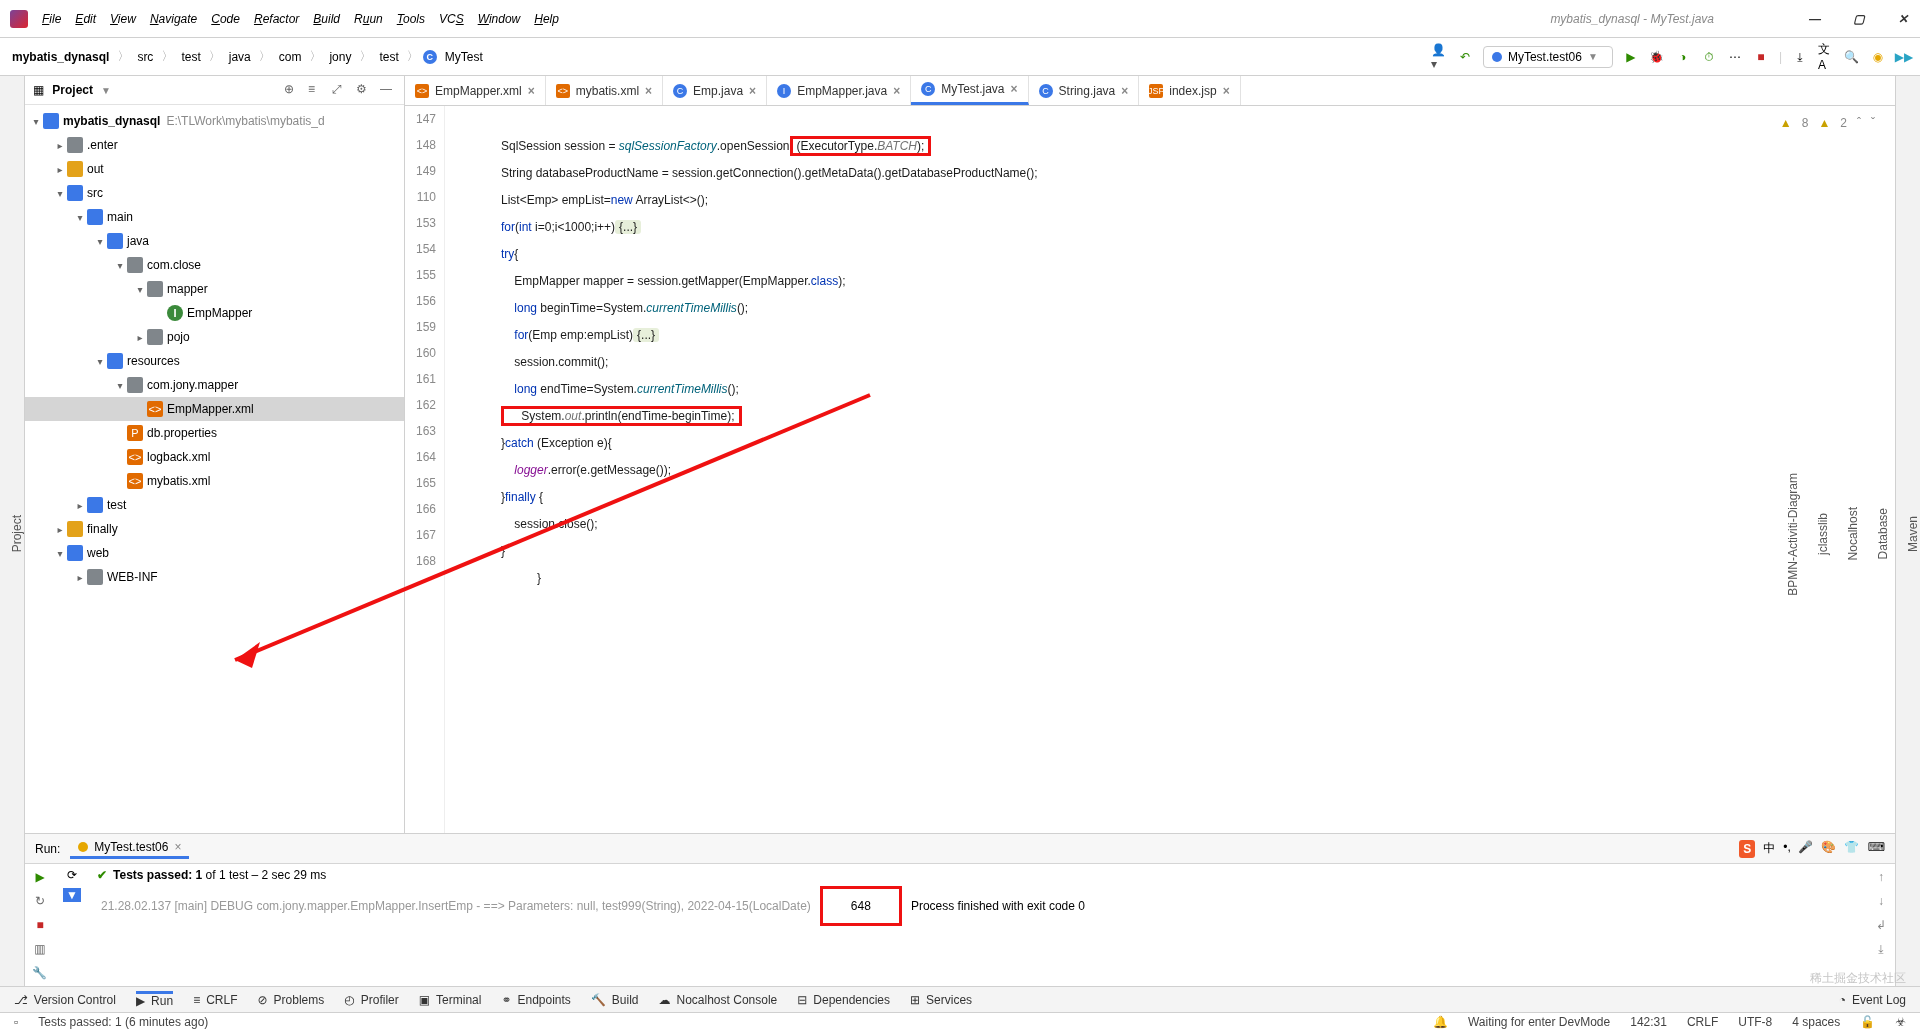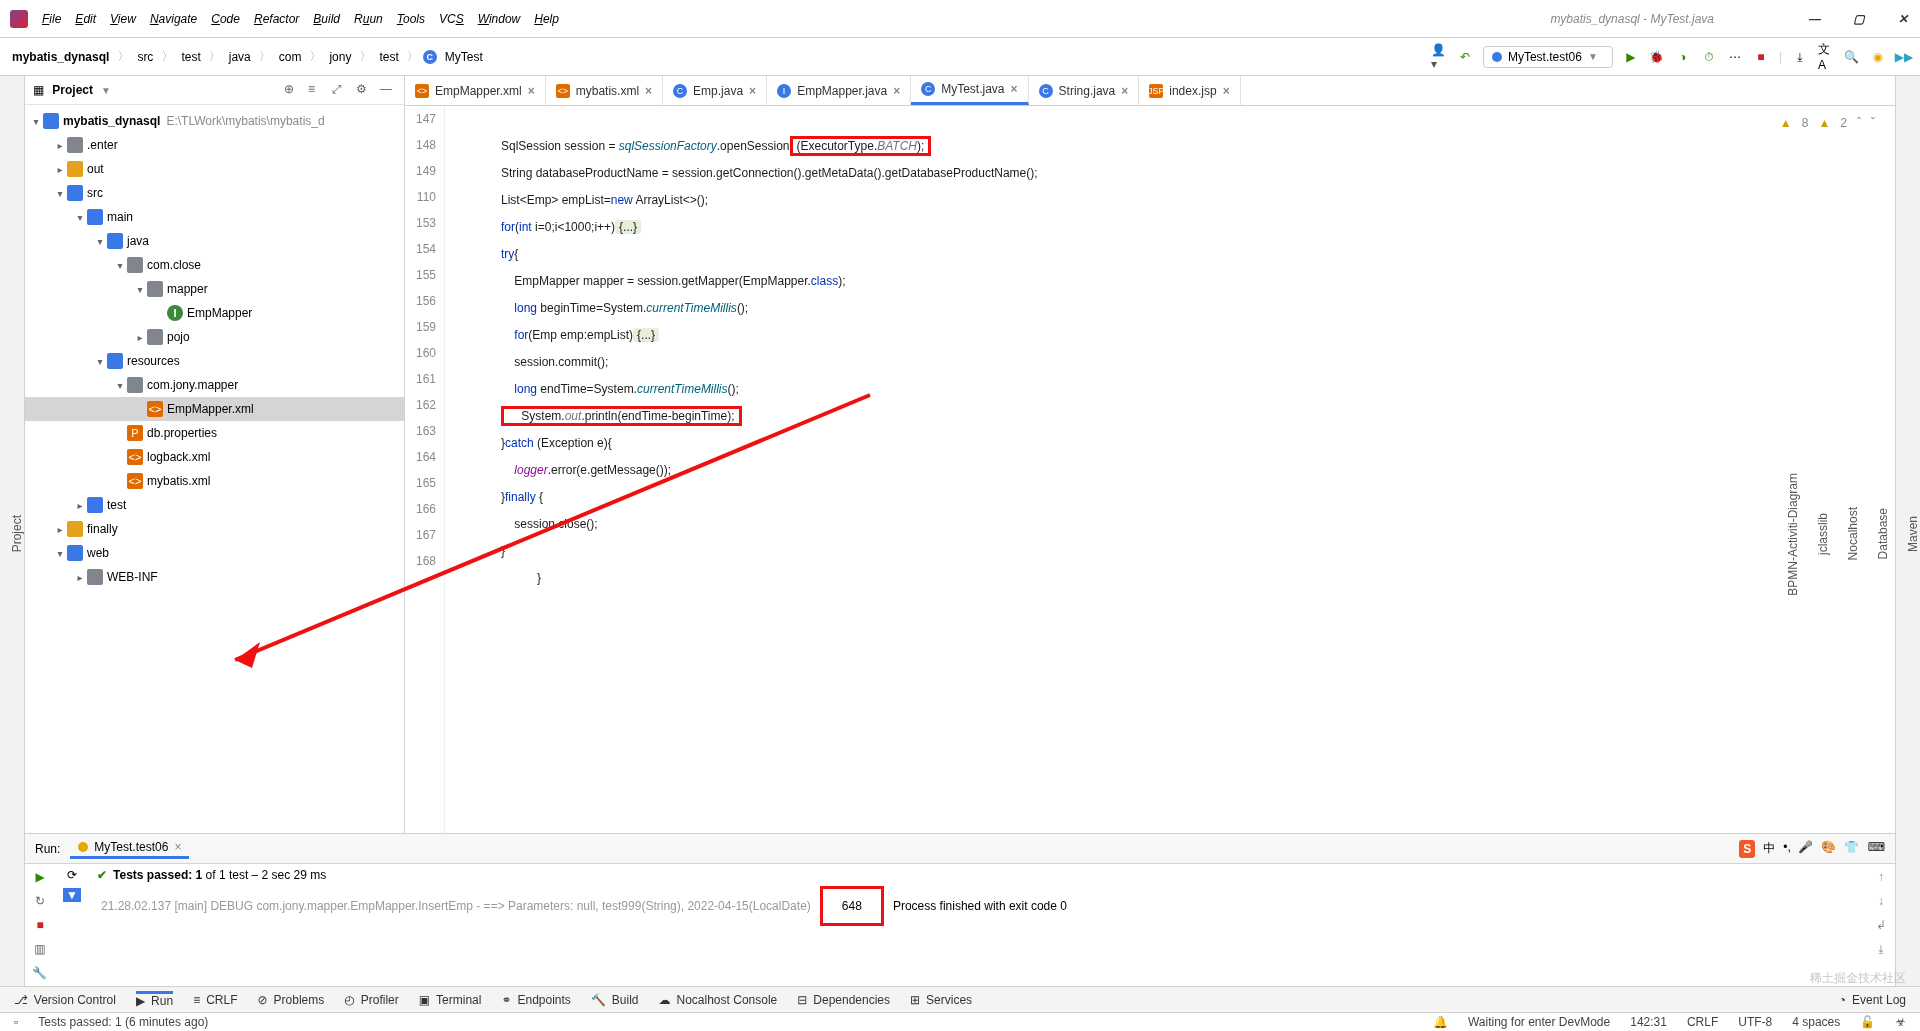--- a/index.html
+++ b/index.html
@@ -85,21 +85,21 @@
     .run-header .close { color: #888; }
     .run-header .ricons { margin-left: auto; display: flex; gap: 8px; }
     .run-body { display: flex; }
     .run-lefticons { width: 30px; display: flex; flex-direction: column; gap: 6px; align-items: center; padding: 4px 0; }
     .run-lefticons span { width: 18px; height: 18px; display: flex; align-items: center; justify-content: center; color: #666; }
     .run-content { flex: 1; padding: 4px 8px; }
     .tests-line { display: flex; align-items: center; gap: 6px; }
     .tests-line .check { color: #2e8b00; font-weight: 700; }
     .console { font-family: "JetBrains Mono", Consolas, monospace; font-size: 15px; line-height: 26px; padding: 4px 4px 14px; }
     .console .faded { color: #999; }
-    .console .out { border: 3px solid #ef1111; display: inline-block; padding: 4px 19px; }
+    .console .out { border: 3px solid #ef1111; display: inline-block; padding: 4px 28px; }
 
     
     .toolwindows { display: flex; align-items: center; gap: 20px; padding: 4px 14px; border-top: 1px solid #d0d0d0; background: #f4f4f4; font-size: 12px; }
     .toolwindows .twitem { display: flex; align-items: center; gap: 6px; color: #333; }
     .toolwindows .twitem.active { border-top: 3px solid #3b78e7; padding-top: 0; }
     .toolwindows .spacer { flex: 1; }
     .statusbar { display: flex; align-items: center; padding: 2px 14px; border-top: 1px solid #d0d0d0; font-size: 12px; color: #444; gap: 20px; }
     .statusbar .spacer { flex: 1; }
     .statusbar .bell { color: #c9a100; }
 

